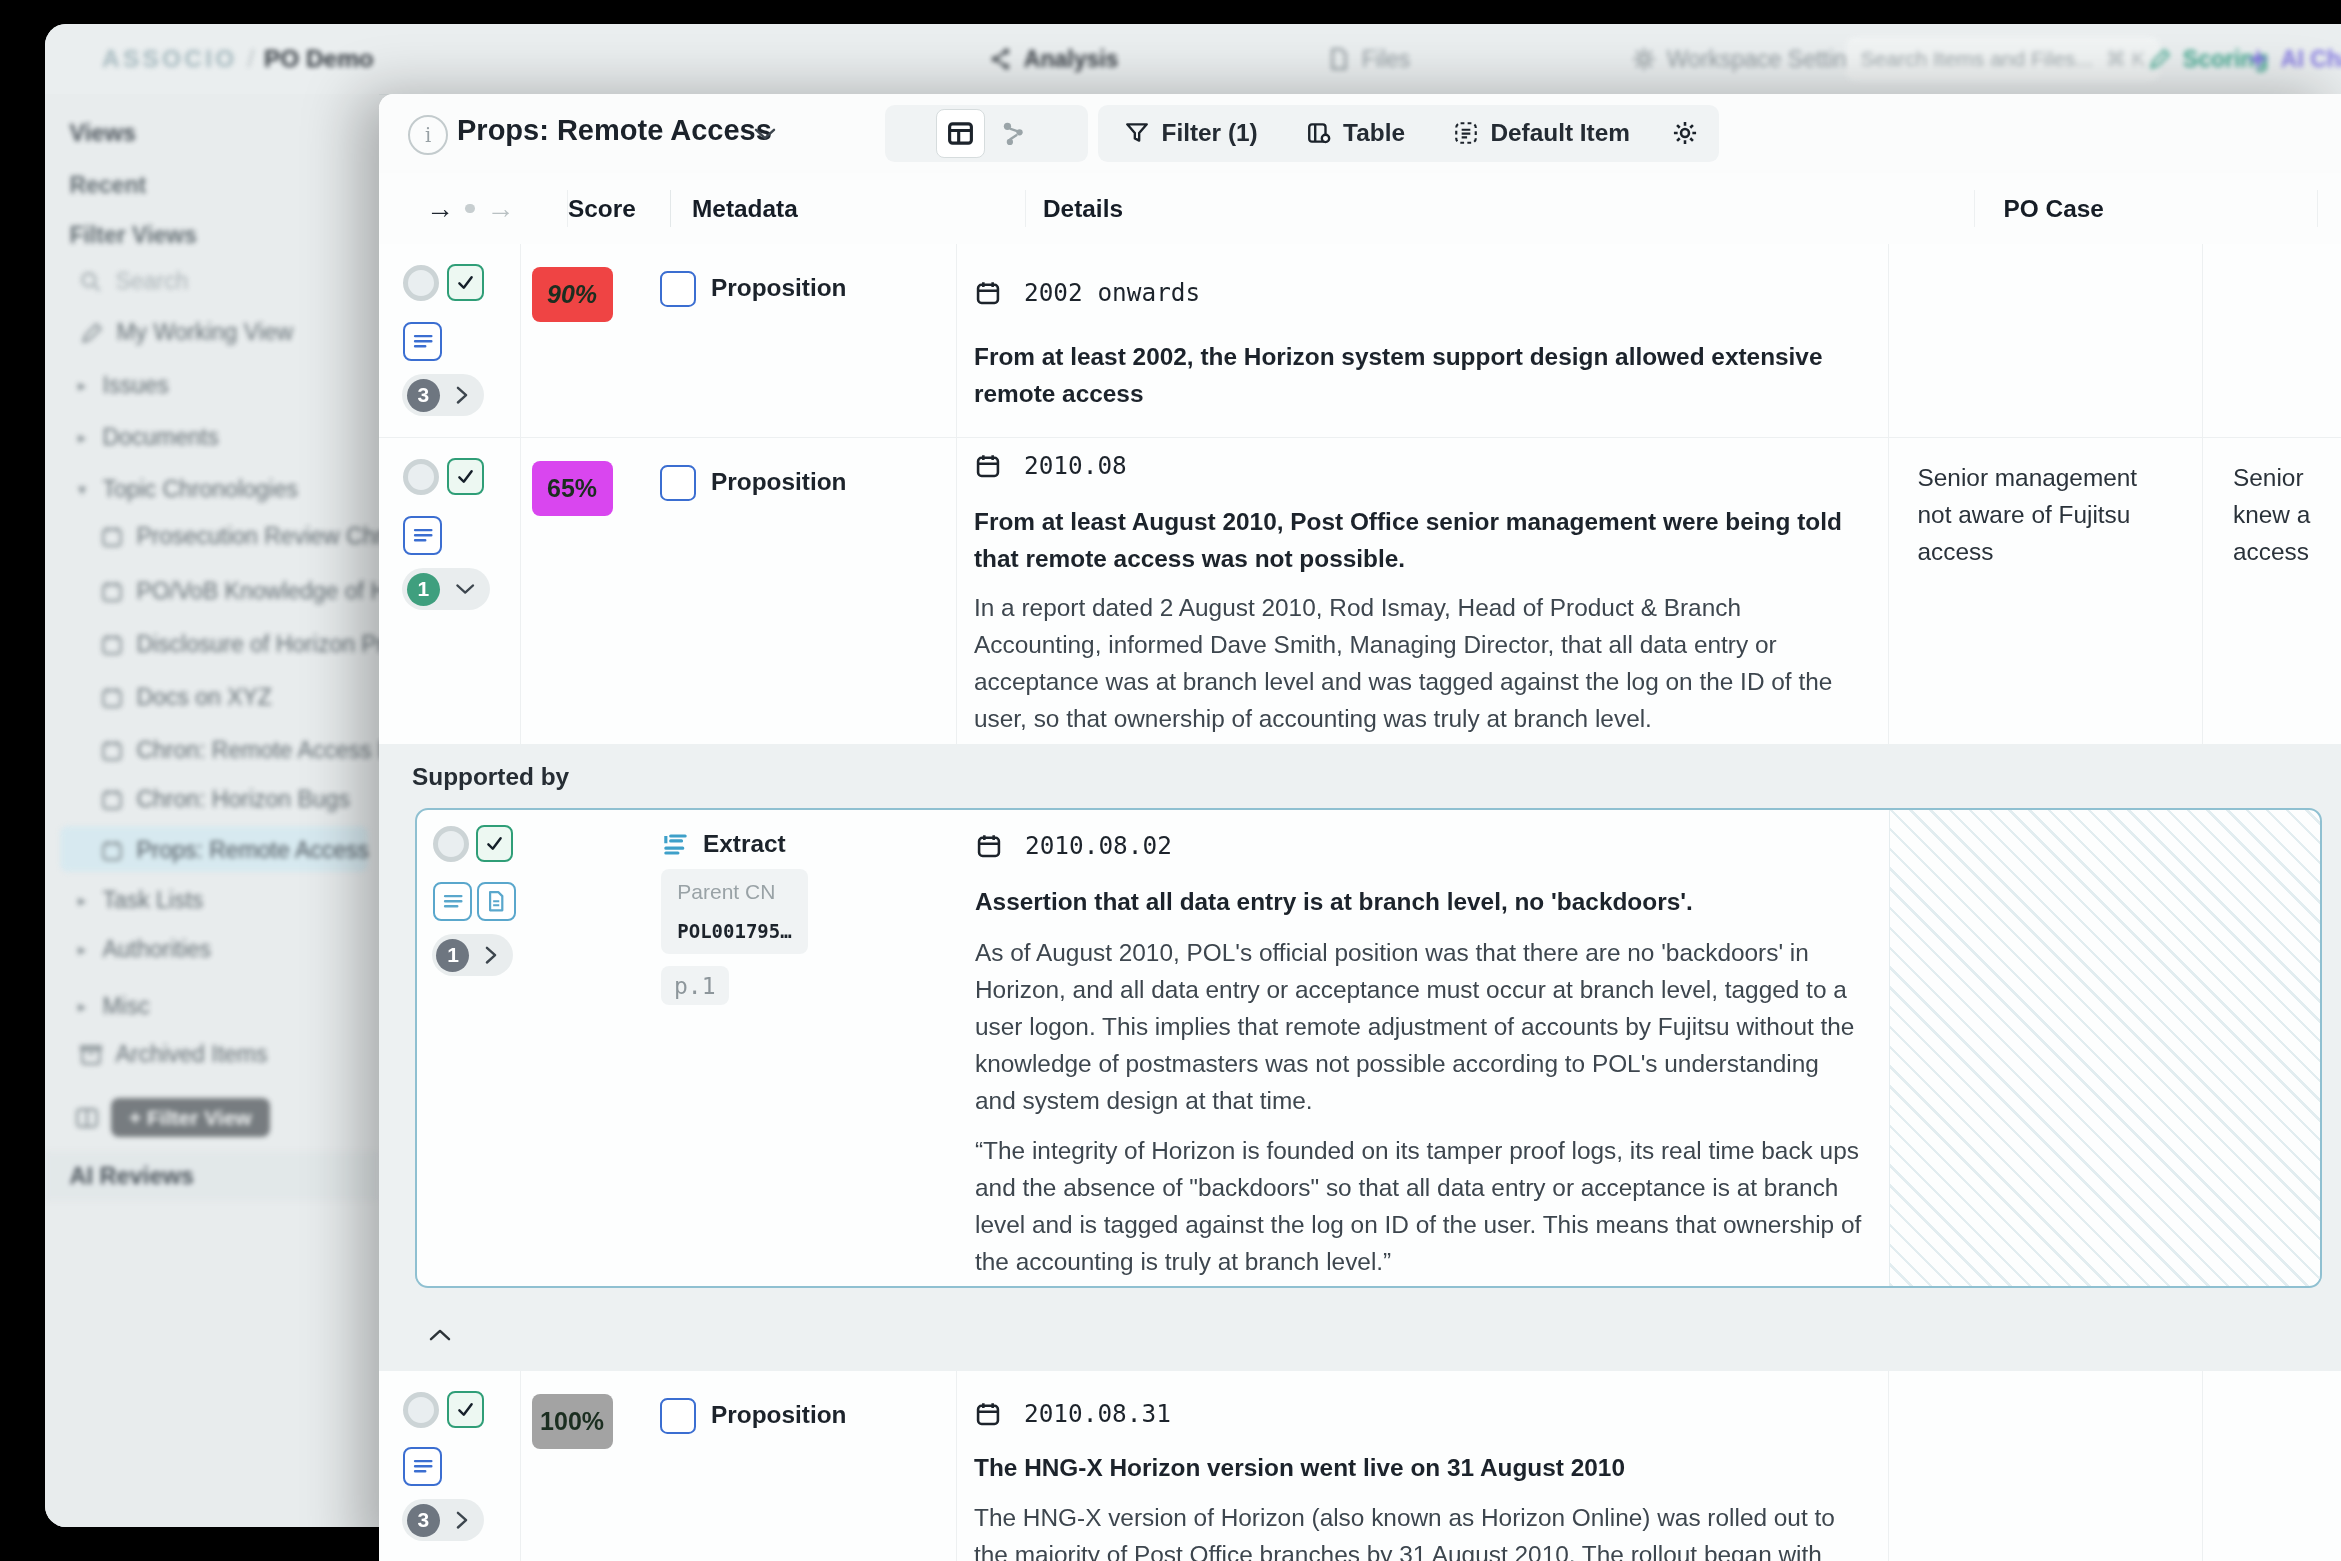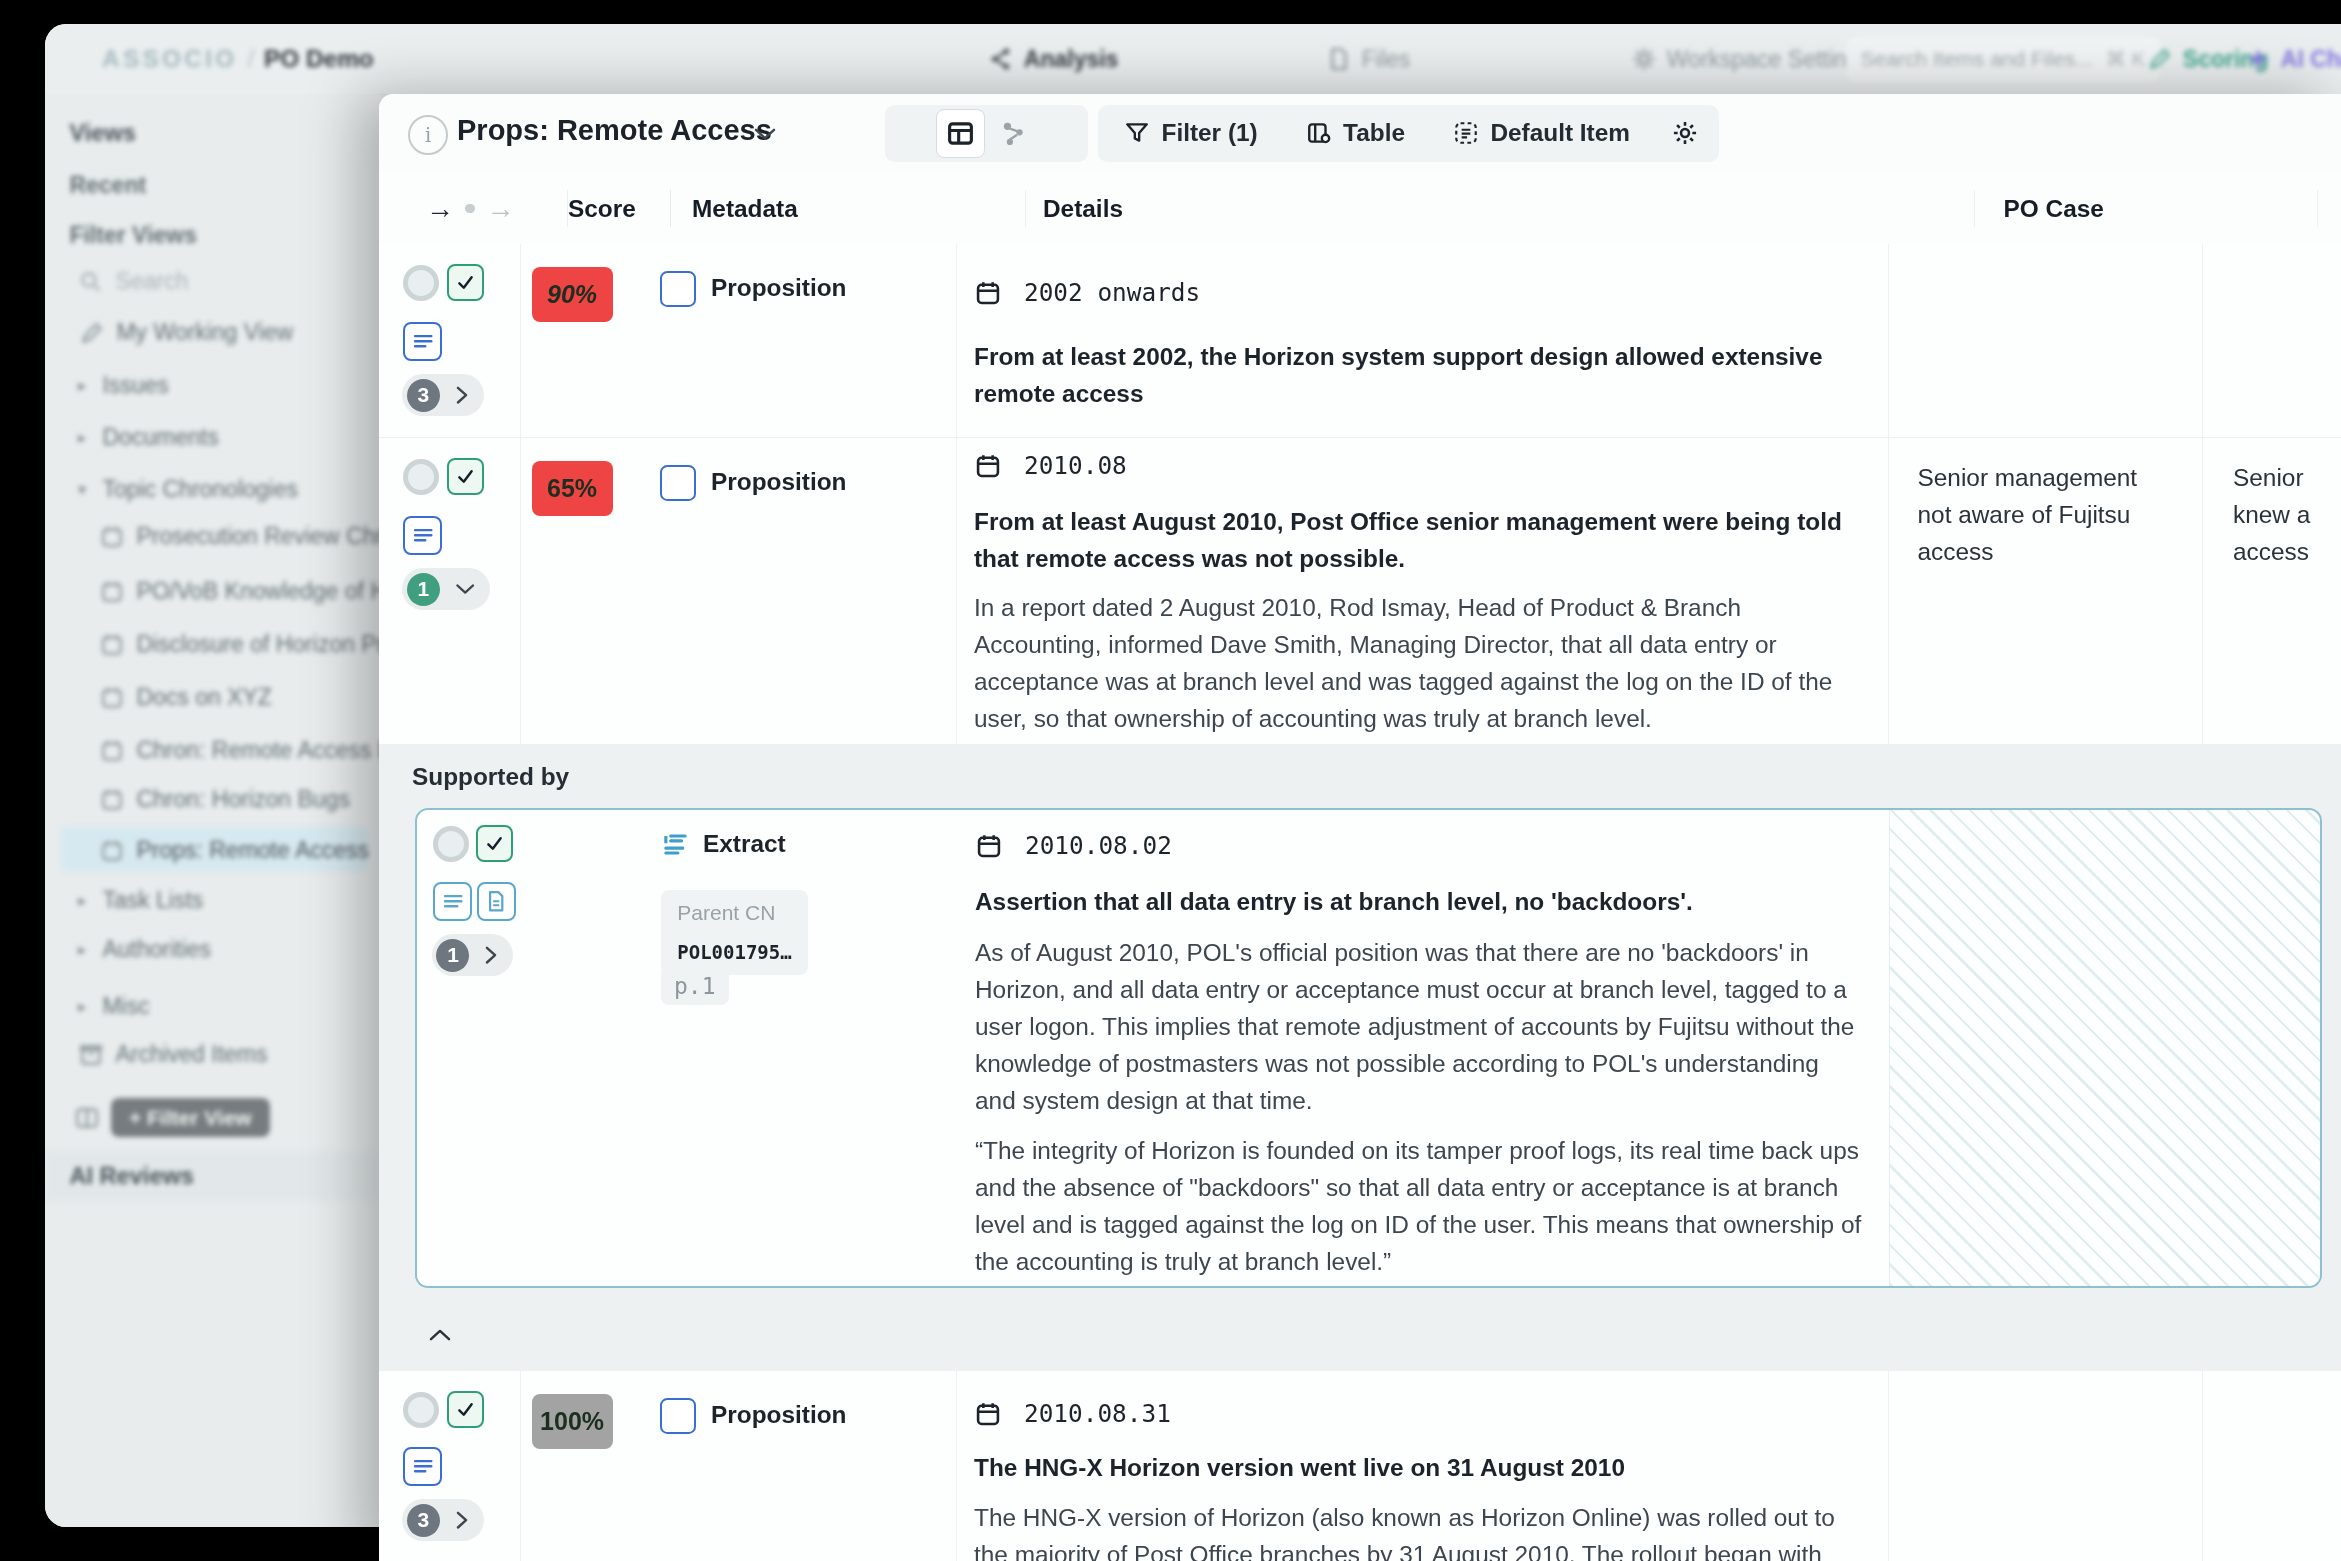--- a/index.html
+++ b/index.html
@@ -405,21 +405,21 @@
               </svg>
           </span>
           <span class="pill" style="left:23px;top:130px;">
             <span class="pnum grn">1</span>
             <svg width="24.4" height="18" viewBox="0 0 34 22">
                 <polyline class="chev" points="6,6 17,16 28,6"></polyline>
               </svg>
           </span>
         </div>
         <div class="c-score">
-          <span class="badge" style="background:#ef4444;">65%</span>
+          <span class="badge" style="background:#d946ef;">65%</span>
         </div>
         <div class="c-meta">
           <span class="propbox" style="top:27px;"></span>
           <span class="proplab" style="top:30px;">Proposition</span>
         </div>
         <div class="c-det">
           <div class="daterow" style="top:13px;">
             <svg width="28" height="28" viewBox="0 0 24 24">
                 <rect x="3.5" y="5" width="17" height="15.5" rx="3" stroke="#1c232b" stroke-width="2.2" fill="none"></rect>
                 <path d="M8 2.8v4M16 2.8v4M3.5 10h17" stroke="#1c232b" stroke-width="2.2"></path>
@@ -471,21 +471,21 @@
               </svg>
           </span>
 
           <div class="abs" style="left:244px;top:19.5px;display:flex;align-items:center;gap:13px;">
             <svg width="29" height="29" viewBox="0 0 24 24" class="extract-ico">
                 <path d="M4 5v6" stroke="#3ea0c9" stroke-width="2.6"></path>
                 <path d="M8 5h12M8 9h9M4 15h14M4 19h10" stroke="#3ea0c9" stroke-width="2.6" stroke-linecap="round"></path>
               </svg>
             <span style="font-size:24.4px;font-weight:700;color:#1c232b;">Extract</span>
           </div>
-          <div class="abs chip" style="left:244px;top:80px;padding:11.4px 16.3px;">
+          <div class="abs chip" style="left:244px;top:59px;padding:11.4px 16.3px;">
             <div style="font-size:21px;color:#99a2a6;">Parent CN</div>
             <div class="mono" style="font-size:19px;font-weight:700;color:#1c232b;margin-top:16px;">POL001795…</div>
           </div>
           <div class="abs chip mono" style="left:244px;top:156px;padding:6.5px 13px;font-size:23px;color:#8d969b;">p.1</div>
 
           <div class="daterow" style="left:558px;top:21px;">
             <svg width="28" height="28" viewBox="0 0 24 24">
                 <rect x="3.5" y="5" width="17" height="15.5" rx="3" stroke="#1c232b" stroke-width="2.2" fill="none"></rect>
                 <path d="M8 2.8v4M16 2.8v4M3.5 10h17" stroke="#1c232b" stroke-width="2.2"></path>
               </svg>

